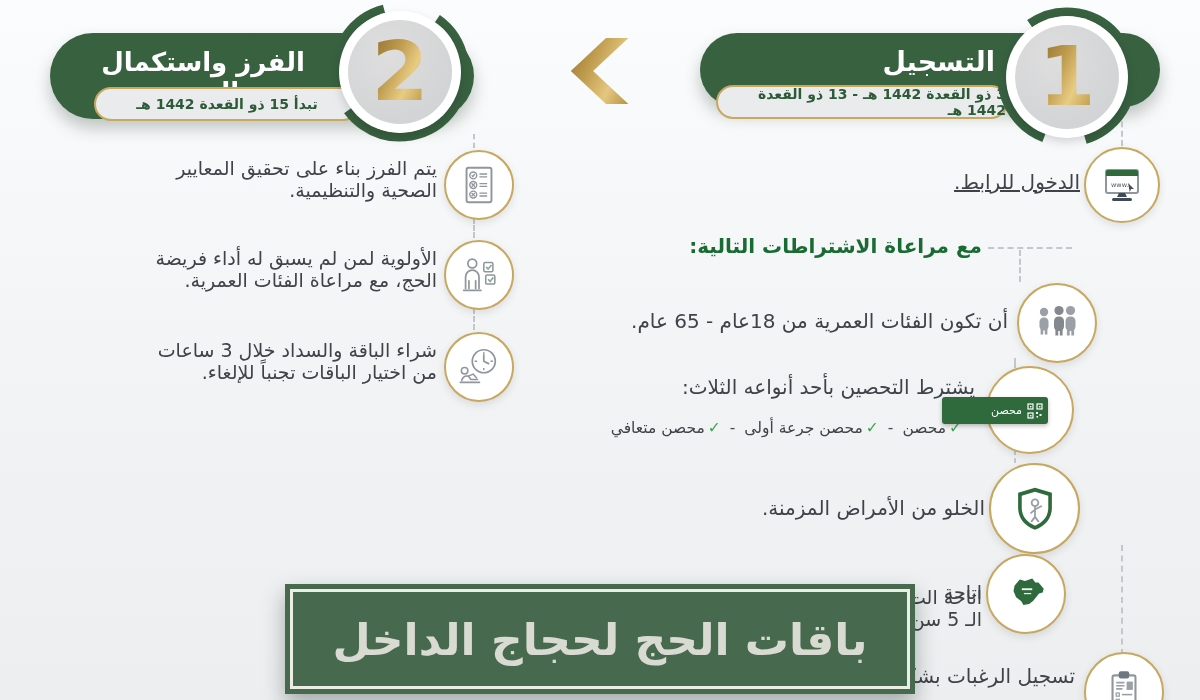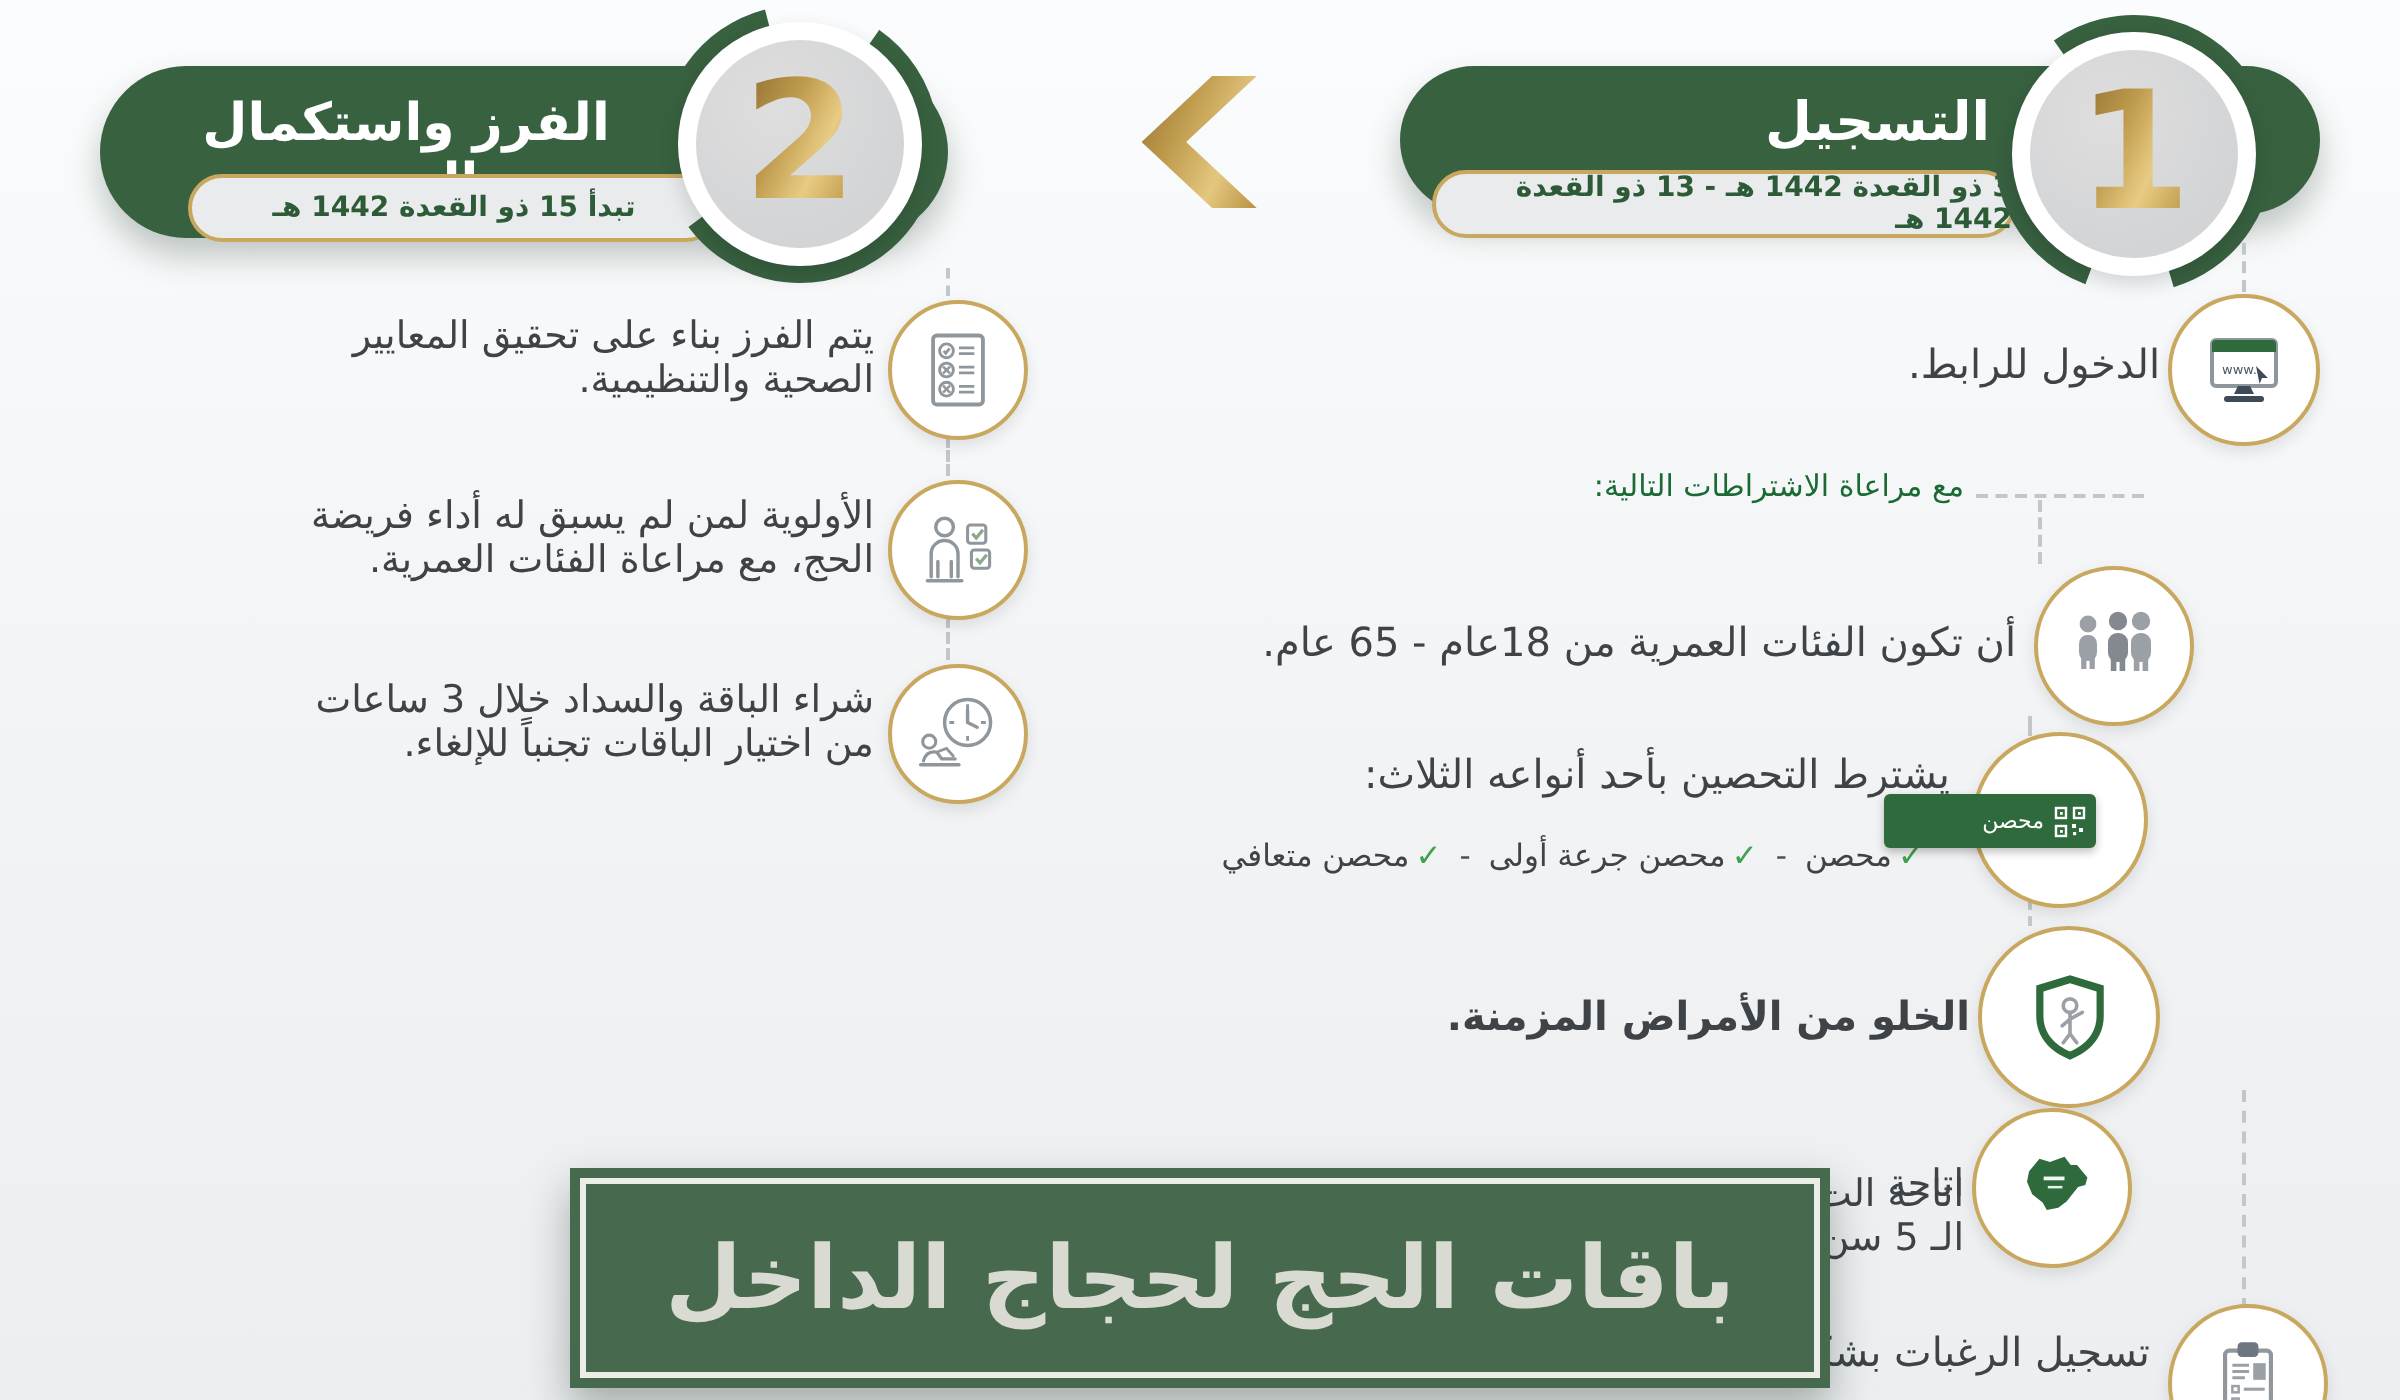--- a/index.html
+++ b/index.html
@@ -45,21 +45,21 @@
   .hdash{position:absolute;height:0;border-top:2px dashed #C2C7CC;}
   
   .icirc{
     position:absolute;border-radius:50%;background:#FFFFFF;border:2px solid #C8A75E;
     box-shadow:0 3px 8px rgba(0,0,0,.10);display:flex;align-items:center;justify-content:center;z-index:6;
   }
   
   .txt{position:absolute;direction:rtl;color:#3E4347;text-align:right;}
   .t20{font-size:20px;line-height:27px;}
   .t19{font-size:19px;line-height:22px;}
-  .heading{font-size:15px;font-weight:normal;color:#1A6A33;}
+  .heading{font-size:20px;font-weight:bold;color:#1A6A33;}
   .types{font-size:15.5px;color:#3E4347;}
   .types .chk{color:#3FA34D;font-weight:bold;margin-left:3px;}
   .types .sep{margin:0 9px;color:#4A4F53;}
   
   .vbadge{
     position:absolute;left:942px;top:397px;width:106px;height:27px;background:#2F6A3D;
     border-radius:3px;z-index:7;display:flex;align-items:center;justify-content:flex-start;
     direction:rtl;gap:5px;padding:0 5px;box-sizing:border-box;box-shadow:0 2px 4px rgba(0,0,0,.25);
   }
   .vbadge span{color:#FFFFFF;font-size:11px;line-height:11px;}
@@ -125,21 +125,21 @@
   <div class="icirc" style="left:1084px;top:147px;width:72px;height:72px;">
     <svg width="48" height="48" viewBox="0 0 48 48">
       <rect x="8" y="9" width="32" height="23" rx="2" fill="#FFFFFF" stroke="#8F969C" stroke-width="2"></rect>
       <path d="M8 11 a2 2 0 0 1 2 -2 h28 a2 2 0 0 1 2 2 v4 h-32 z" fill="#2F6A3D"></path>
       <text x="13" y="26" font-size="6.5" fill="#4A5560" font-family="DejaVu Sans, sans-serif">www.</text>
       <path d="M30 22 l6 6 h-3 l-1.2 3 -1.8 -9z" fill="#3E4A57"></path>
       <path d="M21 32 h6 l2 4 h-10 z" fill="#3E4A57"></path>
       <rect x="14" y="37" width="20" height="3" rx="1.5" fill="#3E4A57"></rect>
     </svg>
   </div>
-  <div class="txt t20" style="right:120px;top:169px;">الدخول للرابط.</div>
+  <div class="txt t20" style="right:120px;top:169px;text-decoration:underline;">الدخول للرابط.</div>
 
   <div class="txt heading" style="right:218px;top:234px;">مع مراعاة الاشتراطات التالية:</div>
 
   <div class="icirc" style="left:1017px;top:283px;width:76px;height:76px;">
     <svg width="50" height="50" viewBox="0 0 50 50">
       <circle cx="12" cy="14" r="4.2" fill="#9AA0A6"></circle>
       <rect x="7.5" y="19.5" width="9" height="13" rx="4.2" fill="#9AA0A6"></rect>
       <rect x="8.6" y="30" width="2.6" height="6.5" fill="#9AA0A6"></rect>
       <rect x="12.8" y="30" width="2.6" height="6.5" fill="#9AA0A6"></rect>
       <circle cx="27" cy="12.5" r="4.6" fill="#83898F"></circle>
@@ -175,21 +175,21 @@
   </div>
 
   <div class="icirc" style="left:989px;top:463px;width:87px;height:87px;">
     <svg width="54" height="54" viewBox="0 0 48 48">
       <path d="M24 5 L39 9.5 V23 C39 32.5 33 39 24 42.5 C15 39 9 32.5 9 23 V9.5 Z" fill="#2F6A3D"></path>
       <path d="M24 8.6 L35.8 12.2 V23 C35.8 30.5 31.2 35.8 24 38.9 C16.8 35.8 12.2 30.5 12.2 23 V12.2 Z" fill="#FFFFFF"></path>
       <circle cx="24" cy="18.5" r="3" fill="none" stroke="#9AA0A6" stroke-width="1.6"></circle>
       <path d="M24 22 v9 M24 24.5 l5.5 -3 M24 24.5 l-3.5 3 M24 31 l3 4 M24 31 l-3 4" fill="none" stroke="#9AA0A6" stroke-width="1.6" stroke-linecap="round"></path>
     </svg>
   </div>
-  <div class="txt t20" style="right:215px;top:495px;font-weight:bold;">الخلو من الأمراض المزمنة.</div>
+  <div class="txt t20" style="right:215px;top:495px;">الخلو من الأمراض المزمنة.</div>
 
   <div class="icirc" style="left:986px;top:554px;width:76px;height:76px;">
     <svg width="50" height="50" viewBox="0 0 48 48">
       <path d="M13 16 L18 10 L23 11.5 L30 9 L33 13 L36 13 L41 19 L40 22.5 L36.5 23.5 L31 30.5 L27 33.5 L21.5 34.5 L19.5 31 L14.5 27 L12 21 Z" fill="#2F6A3D"></path>
       <rect x="20" y="18.5" width="10" height="1.8" fill="#FFFFFF" opacity="0.95"></rect>
       <rect x="22" y="23" width="7" height="1.2" fill="#FFFFFF" opacity="0.9"></rect>
     </svg>
   </div>
   <div class="txt t19 availability" style="right:218px;top:586px;">اتاحة الت</div>
   <div class="txt t19 availability" style="right:218px;top:581px;">اتاحة</div>

